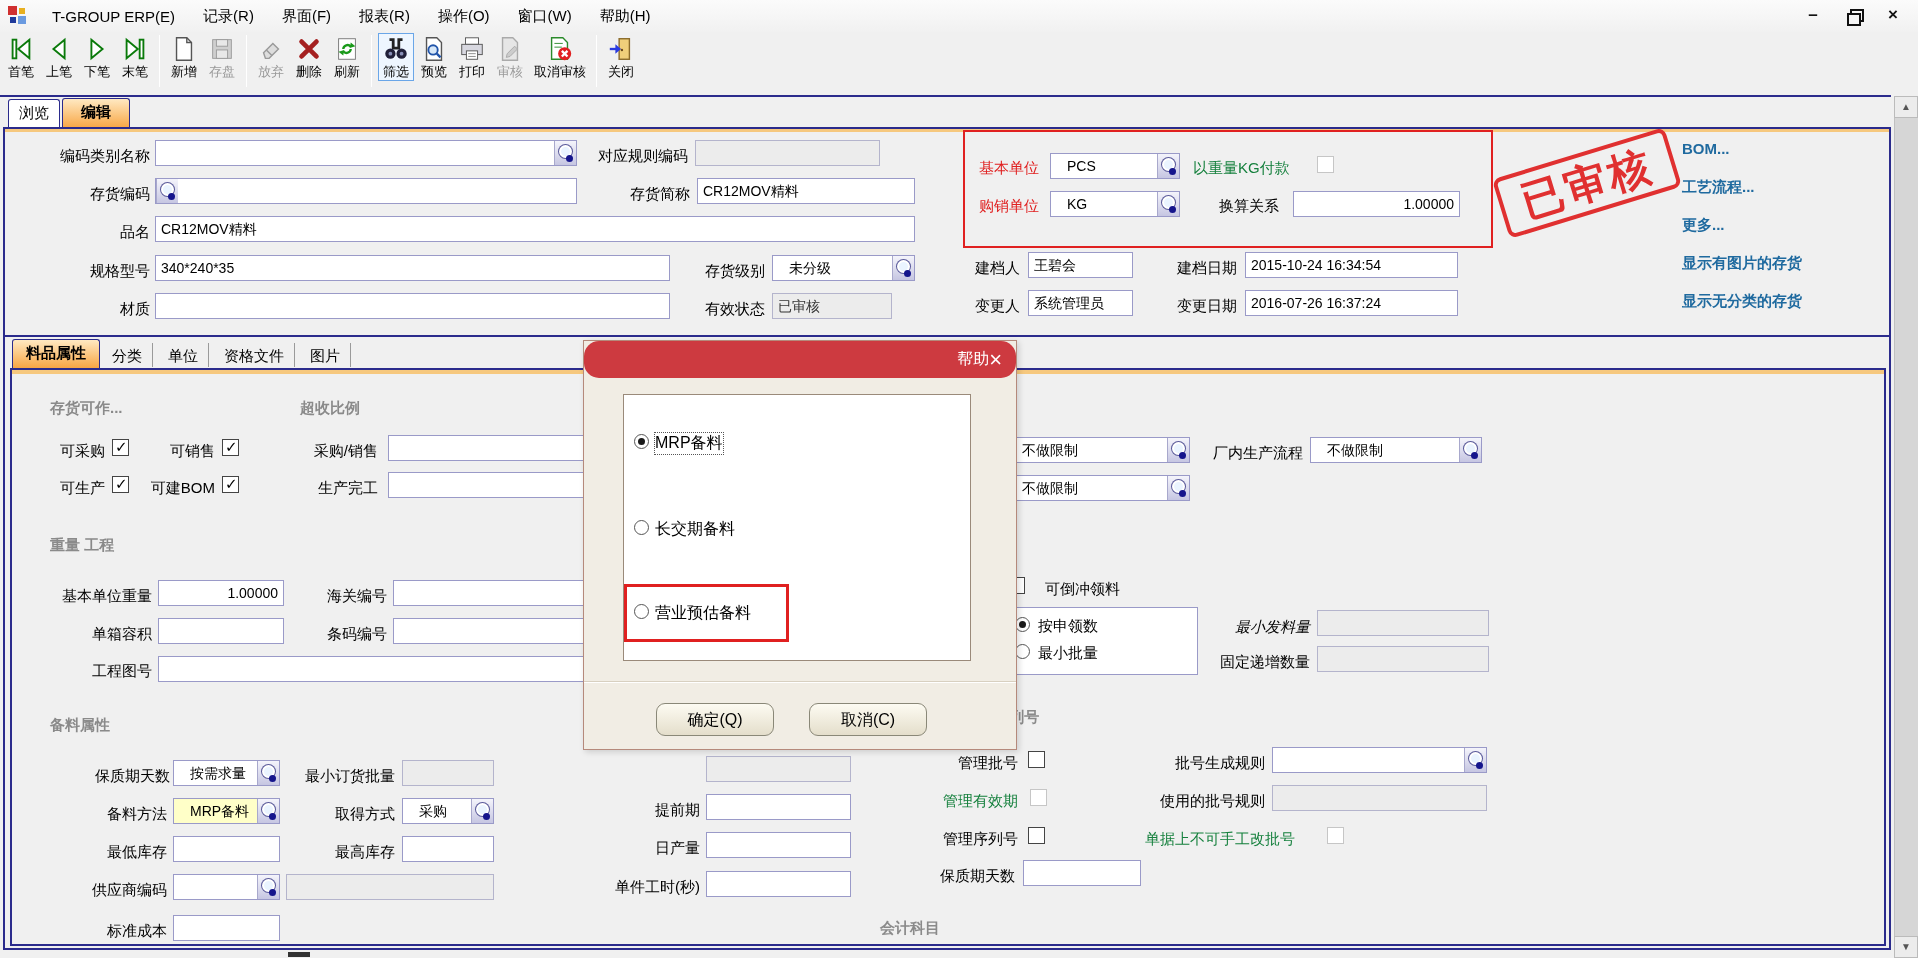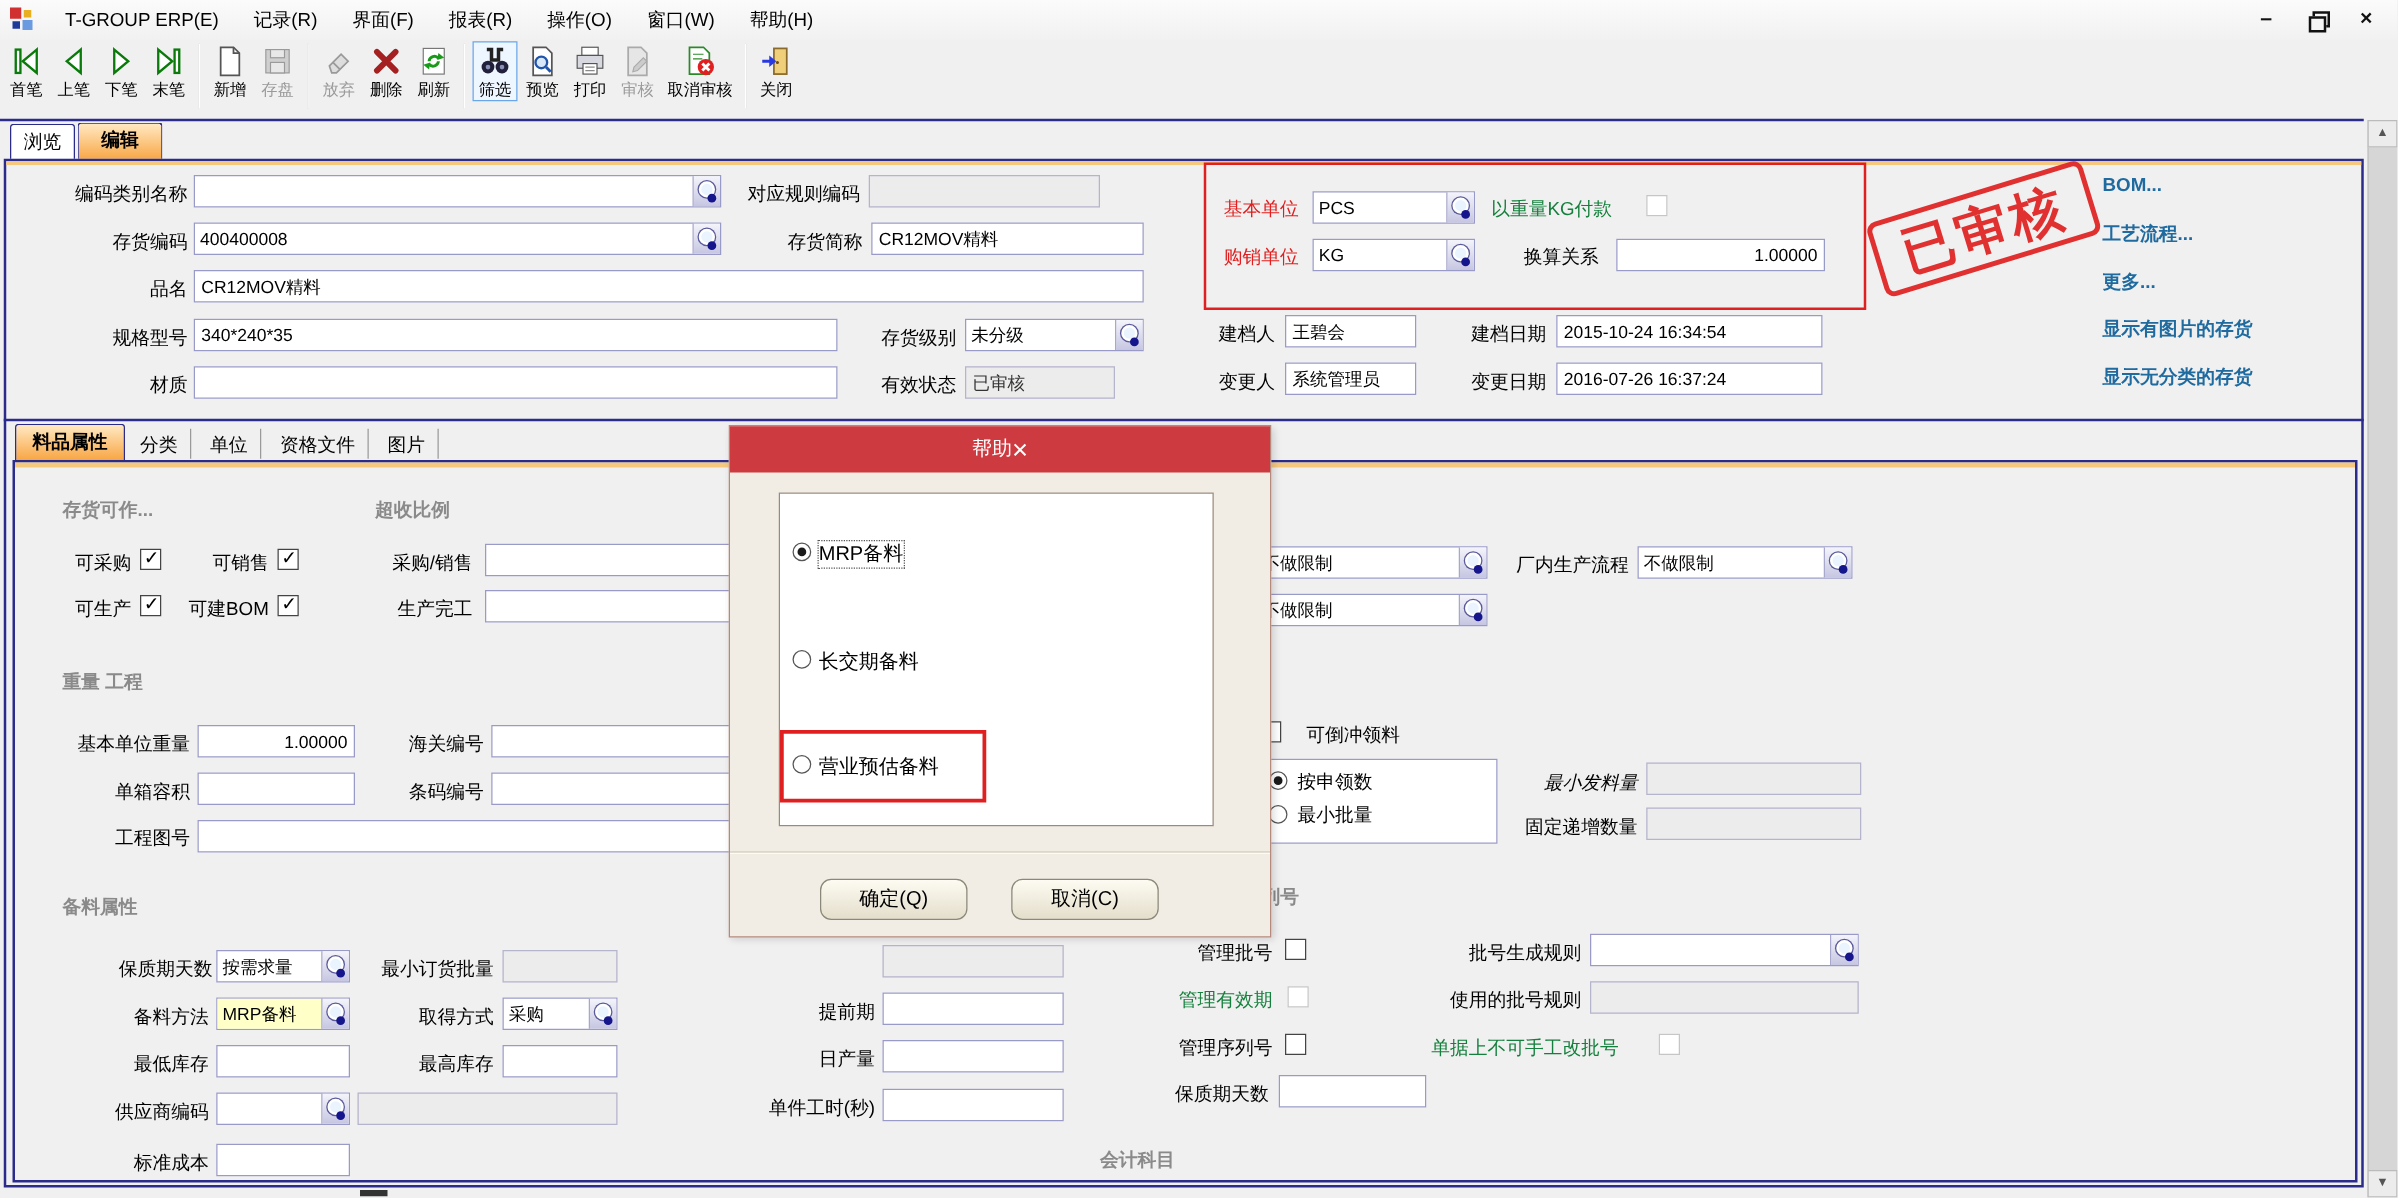--- a/index.html
+++ b/index.html
@@ -34,21 +34,21 @@
 
 .lbl{position:absolute;font-size:15px;line-height:19px;white-space:nowrap;text-align:right;}
 .lbl.l{text-align:left;}
 .lbl.red{color:#e02020;}
 .lbl.gray{color:#15803d;}
 .grp{position:absolute;font-size:15px;font-weight:bold;color:#8a8a8a;white-space:nowrap;}
 .fld{position:absolute;background:#fff;border:1px solid #9a9ac8;font-size:14px;padding:2px 5px;line-height:20px;overflow:hidden;white-space:nowrap;}
 .fld.ro{background:#ececec;border-color:#b4b4cc;color:#333;}
 .fld.num{text-align:right;}
 .combo{position:absolute;display:flex;border:1px solid #9a9ac8;background:#fff;}
-.combo .ctext{flex:1;font-size:14px;padding:2px 4px;line-height:20px;white-space:nowrap;overflow:hidden;}
+.combo .ctext{flex:1;font-size:14px;padding:2px 16px;line-height:20px;white-space:nowrap;overflow:hidden;}
 .combo .ctext.yellow{background:#ffffc8;}
 .lookup{width:22px;position:relative;background:linear-gradient(180deg,#f4f4fb 0%,#c6c6e2 100%);border-left:1px solid #a8a8cc;}
 .lookup::before{content:"";position:absolute;left:4px;top:4px;width:9px;height:9px;border:2px solid #fff;border-radius:50%;box-shadow:0 0 0 1px #5a5a9a;background:#eaf4ff;}
 .lookup::after{content:"";position:absolute;right:3px;bottom:3px;width:7px;height:7px;background:#15158c;border-radius:50%;}
 .cb{position:absolute;width:17px;height:17px;background:#fff;border:1px solid #444;}
 .cb.checked::after{content:"✓";position:absolute;left:2px;top:-2px;font-size:15px;font-weight:bold;color:#000;line-height:17px;}
 .cb.dis{border-color:#c6c6c6;}
 .radio{position:absolute;width:15px;height:15px;border-radius:50%;background:#fff;border:1px solid #555;}
 .radio.sel::after{content:"";position:absolute;left:3px;top:3px;width:7px;height:7px;border-radius:50%;background:#1a1a1a;}
 
@@ -57,21 +57,21 @@
 .link{position:absolute;color:#1f6a9f;font-weight:bold;font-size:15px;white-space:nowrap;cursor:pointer;}
 
 .dtab-label{position:absolute;font-size:15px;padding:4px 10px 0 10px;border-right:1px solid #9a9a9a;height:24px;}
 
 #backflush-box{position:absolute;left:1008px;top:607px;width:190px;height:68px;background:#fff;border:1px solid #9a9ac8;}
 
 #scroll-track{position:absolute;left:1894px;top:96px;width:24px;height:862px;background:#d6d6d6;border-left:1px solid #c0c0c0;}
 .scroll-btn{position:absolute;left:1894px;width:24px;height:22px;background:#ececec;border:1px solid #bbb;color:#555;text-align:center;font-size:10px;line-height:20px;}
 
 #dialog{position:absolute;left:583px;top:340px;width:434px;height:410px;background:#f1ede4;border:1px solid #b5897b;z-index:50;box-shadow:2px 2px 6px rgba(0,0,0,.15);}
-#dialog-title{height:37px;background:#cd3a40;color:#fff;display:flex;align-items:center;justify-content:center;padding:0 14px;font-size:16px;}
+#dialog-title{height:37px;background:#cd3a40;color:#fff;display:flex;align-items:center;justify-content:flex-end;padding:0 14px;font-size:16px;border-radius:15px;}
 #dialog-close{font-size:22px;line-height:22px;color:#fff;font-weight:normal;cursor:pointer;}
 #dialog-list{position:absolute;left:39px;top:53px;width:348px;height:267px;background:#fff;border:1px solid #9a8a7a;}
 .dopt-label{position:absolute;font-size:16px;white-space:nowrap;}
 .dopt-label.focus{outline:1px dotted #555;}
 #dialog-redrect{position:absolute;left:0px;top:189px;width:165px;height:58px;border:3px solid #e02020;}
 #dialog-sep{position:absolute;left:0;top:340px;width:432px;border-top:1px solid #d8d0c0;box-shadow:0 1px 0 #fff;}
 .dbtn{position:absolute;width:118px;height:33px;border:1px solid #8a8878;border-radius:9px;background:linear-gradient(180deg,#fdfbf2,#e4decb);font-size:16px;text-align:center;line-height:31px;cursor:pointer;}
 .dash{position:absolute;background:#333;}
 </style>
 </head>
@@ -234,21 +234,20 @@
 <div class="lbl" style="left:40px;top:146px;width:110px;">编码类别名称</div>
 <div class="combo" style="left:155px;top:140px;width:422px;height:26px;">
   <span class="ctext"></span>
   <span class="lookup"></span>
 </div>
 <div class="lbl" style="left:588px;top:146px;width:100px;">对应规则编码</div>
 <div class="fld ro" style="left:695px;top:140px;width:185px;height:26px;"></div>
 
 <div class="lbl" style="left:40px;top:184px;width:110px;">存货编码</div>
 <div class="combo" style="left:155px;top:178px;width:422px;height:26px;">
-  <span class="ctext">400400008</span>
   <span class="lookup"></span>
 </div>
 <div class="lbl" style="left:600px;top:184px;width:90px;">存货简称</div>
 <div class="fld" style="left:697px;top:178px;width:218px;height:26px;">CR12MOV精料</div>
 
 <div class="lbl" style="left:40px;top:222px;width:110px;">品名</div>
 <div class="fld" style="left:155px;top:216px;width:760px;height:26px;">CR12MOV精料</div>
 
 <div class="lbl" style="left:40px;top:261px;width:110px;">规格型号</div>
 <div class="fld" style="left:155px;top:255px;width:515px;height:26px;">340*240*35</div>

